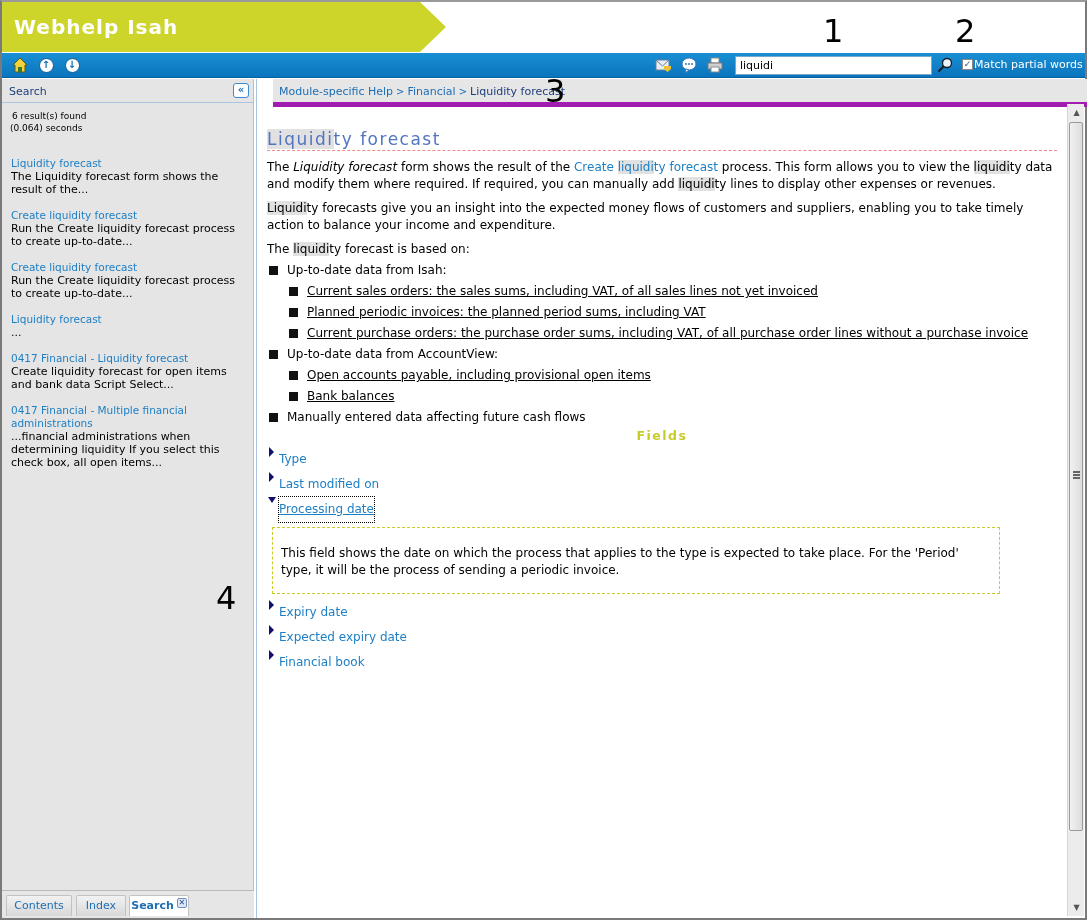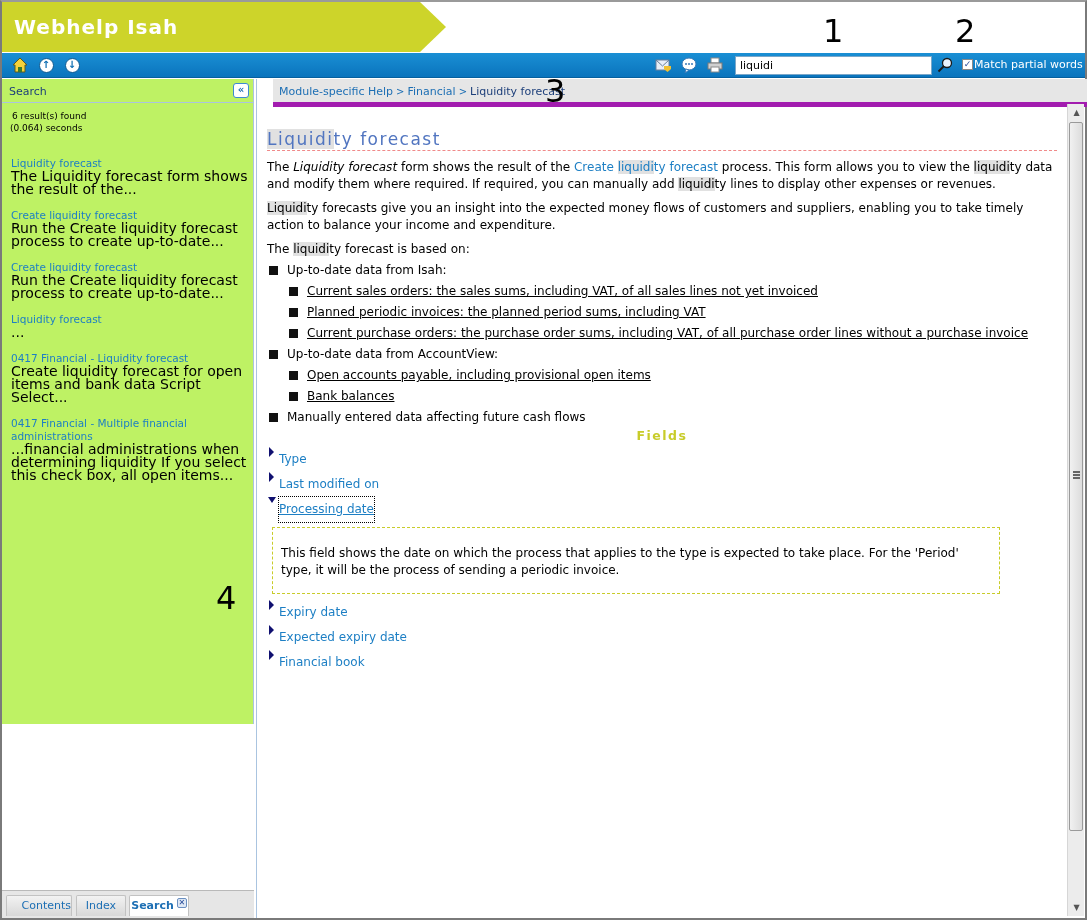--- a/index.html
+++ b/index.html
@@ -18,30 +18,30 @@
   
   .toolbar { position: absolute; left: 2px; top: 53px; width: 1083px; height: 25px; background: linear-gradient(#1a8fd4, #0a74bd); border-bottom: 1px solid #06609e; }
   .tb-icon { position: absolute; top: 4px; width: 16px; height: 16px; display: flex; align-items: center; justify-content: center; cursor: pointer; }
   .round-btn { width: 15px; height: 15px; border-radius: 50%; background: #fff; border: 1px solid #0d5a92; display: flex; align-items: center; justify-content: center; font-size: 10px; color: #0a6bb0; font-weight: bold; line-height: 1; }
   .search-input { position: absolute; left: 733px; top: 3px; width: 197px; height: 19px; border: 1px solid #7aa7c9; background: #fff; font-family: "DejaVu Sans", sans-serif; font-size: 11px; padding: 1px 4px; color: #000; }
   .match-wrap { position: absolute; left: 960px; top: 5px; display: flex; align-items: center; gap: 1px; }
   .checkbox { width: 11px; height: 11px; border: 1px solid #8a8a8a; background: #fff; font-size: 9px; line-height: 9px; color: #2a4e9a; text-align: center; font-weight: bold; }
   .match-label { font-size: 11px; color: #fff; font-family: "DejaVu Sans", sans-serif; }
 
   
-  .left { position: absolute; left: 2px; top: 79px; width: 252px; height: 645px; background: #bef264; border-right: 1px solid #aac4e0; }
+  .left { position: absolute; left: 2px; top: 79px; width: 252px; height: 839px; background: #e5e5e5; border-right: 1px solid #aac4e0; }
   .left-header { position: absolute; left: 0; top: 0; width: 252px; height: 24px; border-bottom: 1px solid #aac4e0; }
   .left-header-title { position: absolute; left: 7px; top: 6px; font-size: 11px; color: #1d3f7a; }
   .collapse-btn { position: absolute; left: 231px; top: 4px; width: 16px; height: 15px; border: 1px solid #3d8ad1; border-radius: 3px; background: #fff; color: #1c6bb5; font-size: 10px; line-height: 12px; text-align: center; font-weight: bold; cursor: pointer; }
   .results-summary { position: absolute; left: 8px; top: 31px; font-size: 9px; color: #000; line-height: 12px; }
   .results-summary .l1 { padding-left: 2px; }
   .results { position: absolute; left: 9px; top: 78px; width: 238px; }
   .result { margin-bottom: 13px; }
   .result-title { display: block; font-size: 10.5px; color: #1d7fc4; line-height: 13px; text-decoration: none; cursor: pointer; }
-  .result-snippet { font-size: 14px; color: #000; line-height: 13px; }
+  .result-snippet { font-size: 11px; color: #000; line-height: 13px; }
 
   .left-tabs { position: absolute; left: 0; top: 811px; width: 252px; height: 28px; border-top: 1px solid #b9b9b9; background: #e6e6e6; }
   .ltab { position: absolute; top: 4px; height: 21px; font-size: 11px; color: #1d6fb4; background: linear-gradient(#f2f2f2, #d8d8d8); border: 1px solid #c2c2c2; border-bottom: none; border-radius: 2px 2px 0 0; text-align: center; line-height: 20px; cursor: pointer; }
   .ltab.active { background: #ffffff; font-weight: bold; color: #1d6fb4; }
   .tab-close { display: inline-block; width: 10px; height: 10px; border: 1px solid #6a8fc0; background: #dfe8f5; font-size: 8px; line-height: 8px; color: #2a4e9a; vertical-align: top; margin-top: 2px; margin-left: 3px; border-radius: 2px; }
 
   
   .right { position: absolute; left: 256px; top: 79px; width: 829px; height: 839px; background: #fff; border-left: 1px solid #aac4e0; }
   .breadcrumb-bar { position: absolute; left: 16px; top: 0; width: 829px; height: 28px; background: #e6e6e6; border-bottom: 5px solid #a21caf; }
   .breadcrumb { position: absolute; left: 6px; top: 6px; font-size: 11px; color: #1d6fb4; }
@@ -167,21 +167,21 @@
       <a class="result-title">0417 Financial - Liquidity forecast</a>
       <div class="result-snippet">Create liquidity forecast for open items and bank data Script Select...</div>
     </div>
     <div class="result">
       <a class="result-title">0417 Financial - Multiple financial administrations</a>
       <div class="result-snippet">...financial administrations when determining liquidity If you select this check box, all open items...</div>
     </div>
   </div>
 
   <div class="left-tabs">
-    <div class="ltab" style="left:4px; width:66px;text-align:right;"><span>Contents</span></div>
+    <div class="ltab" style="left:4px; width:66px;"><span>Contents</span></div>
     <div class="ltab" style="left:74px; width:50px;"><span>Index</span></div>
     <div class="ltab active" style="left:127px; width:60px;"><span>Search</span><span class="tab-close">✕</span></div>
   </div>
 </div>
 
 <div class="right">
   <div class="breadcrumb-bar">
     <div class="breadcrumb">
       <a>Module-specific Help</a><span class="sep">&gt;</span><a>Financial</a><span class="sep">&gt;</span><span class="current">Liquidity forecast</span>
     </div>

